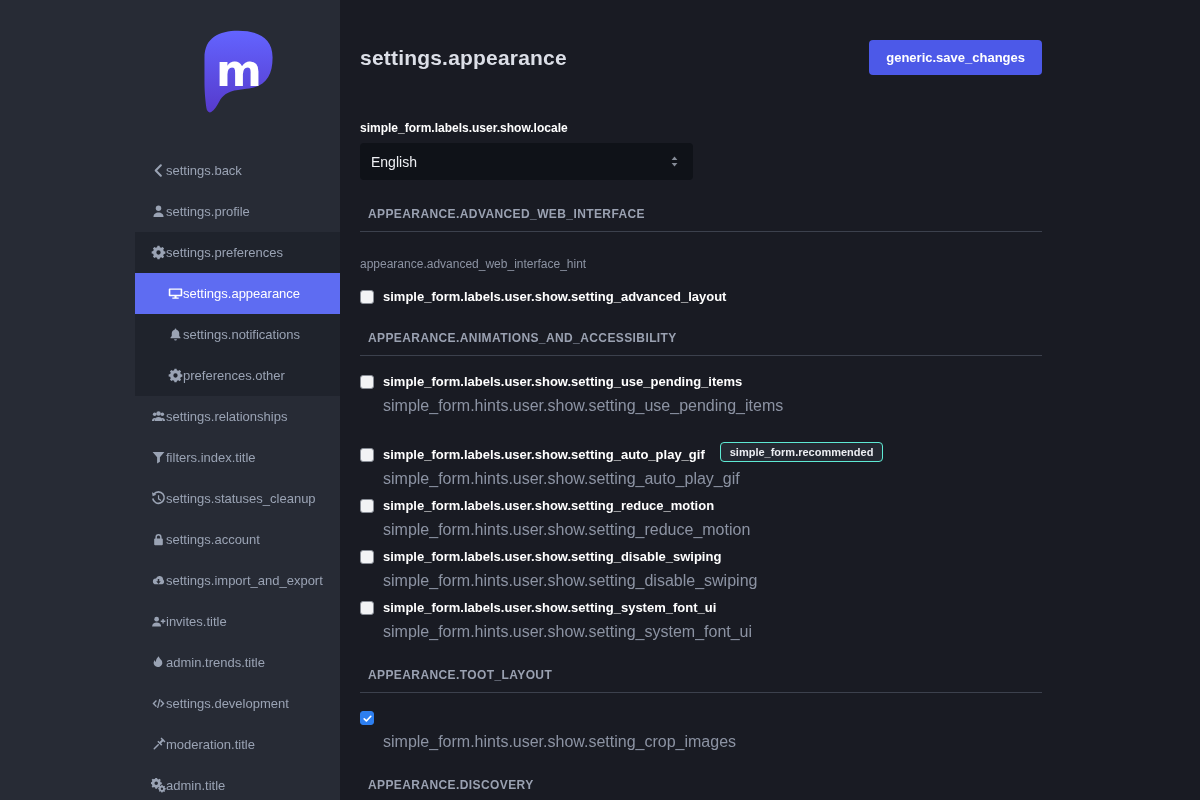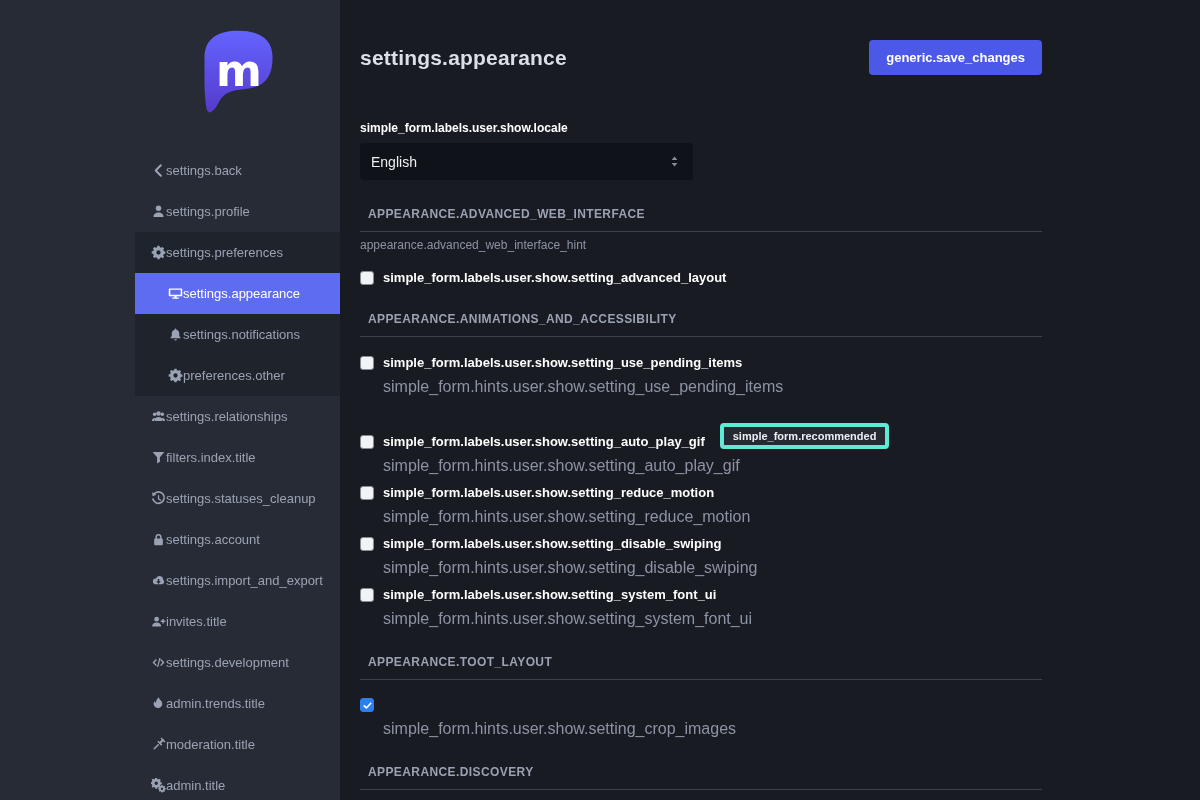--- a/index.html
+++ b/index.html
@@ -35,31 +35,31 @@
     border-radius:4px;padding:10px 17px;cursor:pointer;font-family:inherit;}
   .form-row{display:grid;grid-template-columns:1fr 1fr;gap:17px;margin-top:46px;}
   .field-label{font-size:12px;font-weight:700;color:#fff;}
   .select{margin-top:8px;height:37px;background:var(--select-bg);border-radius:4px;display:flex;
     align-items:center;justify-content:space-between;padding:0 11px;color:#eef0f4;font-size:14px;cursor:pointer;}
   .select .arrows{color:#858b97;display:flex;}
   .select .arrows svg{width:15px;height:15px;}
 
   .section-title{margin:27px 8px 0;font-size:12px;font-weight:700;color:var(--section);letter-spacing:.4px;}
   .divider{border:none;border-top:1px solid var(--rule);margin:10px 0 0;}
-  .section-hint{margin:6px 0 0;font-size:12px;color:var(--hint);}
+  .section-hint{margin:25px 0 0;font-size:12px;color:var(--hint);}
   .check-item{margin-top:10px;}
   .check-item.lead{margin-top:18px;}
   .check-item.spaced{margin-top:27px;}
   .check-row{display:flex;align-items:flex-end;gap:9px;cursor:pointer;}
   .checkbox{width:14px;height:14px;border-radius:3px;background:#f2f3f5;border:1px solid #878c95;flex-shrink:0;}
   .checkbox.checked{background:var(--check);border-color:var(--check);display:flex;align-items:center;justify-content:center;}
   .checkbox.checked svg{width:11px;height:11px;display:block;}
   .check-label{font-size:13px;font-weight:700;color:#fff;}
   .badge{margin-left:6px;font-size:11px;font-weight:700;color:#eceef2;background:#252932;
-    border:4px solid #5eead4;border-radius:4px;padding:3px 9px;}
+    border:1px solid #5eead4;border-radius:4px;padding:3px 9px;}
   .item-hint{margin:8px 0 0 23px;font-size:16px;color:var(--hint);}
 </style>
 </head>
 <body>
 
 <div class="app">
 
   <aside class="sidebar">
     <div class="sidebar-inner">
       <div class="logo-wrap">
@@ -180,33 +180,33 @@
                 <circle cx="6" cy="5.5" r="2.5"></circle>
                 <path d="M1.2 13.2c0-2.7 2.1-4.1 4.8-4.1s4.8 1.4 4.8 4.1z"></path>
                 <path d="M12.1 5.3h1.5V7h1.7v1.5h-1.7v1.7h-1.5V8.5h-1.7V7h1.7z"></path>
               </svg>
             </span>
             <span>invites.title</span>
           </div>
           <div class="side-item">
             <span class="icon">
               <svg viewBox="0 0 16 16" fill="currentColor">
+                <path d="M8.4 1.2c.2 1.9 1.8 3 2.8 4.5.9 1.4 1.2 3.2.3 4.8a4.8 4.8 0 0 1-8.3-.3c-.8-1.6-.4-3.6.8-5 .1.9.5 1.7 1.2 2.2-.1-2.3 1.1-4.7 3.2-6.2z"></path>
+              </svg>
+            </span>
+            <span>admin.trends.title</span>
+          </div>
+          <div class="side-item">
+            <span class="icon">
+              <svg viewBox="0 0 16 16" fill="currentColor">
                 <path d="M5.3 4.2 1.6 8l3.7 3.8 1-1L3.7 8l2.6-2.8zM10.7 4.2l-1 1L12.3 8l-2.6 2.8 1 1L14.4 8z"></path>
                 <path d="M8.8 3.2 6.4 12.8h1.3l2.4-9.6z"></path>
               </svg>
             </span>
             <span>settings.development</span>
-          </div>
-          <div class="side-item">
-            <span class="icon">
-              <svg viewBox="0 0 16 16" fill="currentColor">
-                <path d="M8.4 1.2c.2 1.9 1.8 3 2.8 4.5.9 1.4 1.2 3.2.3 4.8a4.8 4.8 0 0 1-8.3-.3c-.8-1.6-.4-3.6.8-5 .1.9.5 1.7 1.2 2.2-.1-2.3 1.1-4.7 3.2-6.2z"></path>
-              </svg>
-            </span>
-            <span>admin.trends.title</span>
           </div>
           <div class="side-item">
             <span class="icon">
               <svg viewBox="0 0 16 16" fill="currentColor">
                 <g transform="rotate(45 8 8)">
                   <rect x="6.9" y=".8" width="2.2" height="5.6" rx=".5"></rect>
                   <rect x="5" y=".4" width="6" height="1.6" rx=".4"></rect>
                   <rect x="5" y="5.2" width="6" height="1.6" rx=".4"></rect>
                   <rect x="7.2" y="7.6" width="1.6" height="7.6" rx=".8"></rect>
                 </g>

